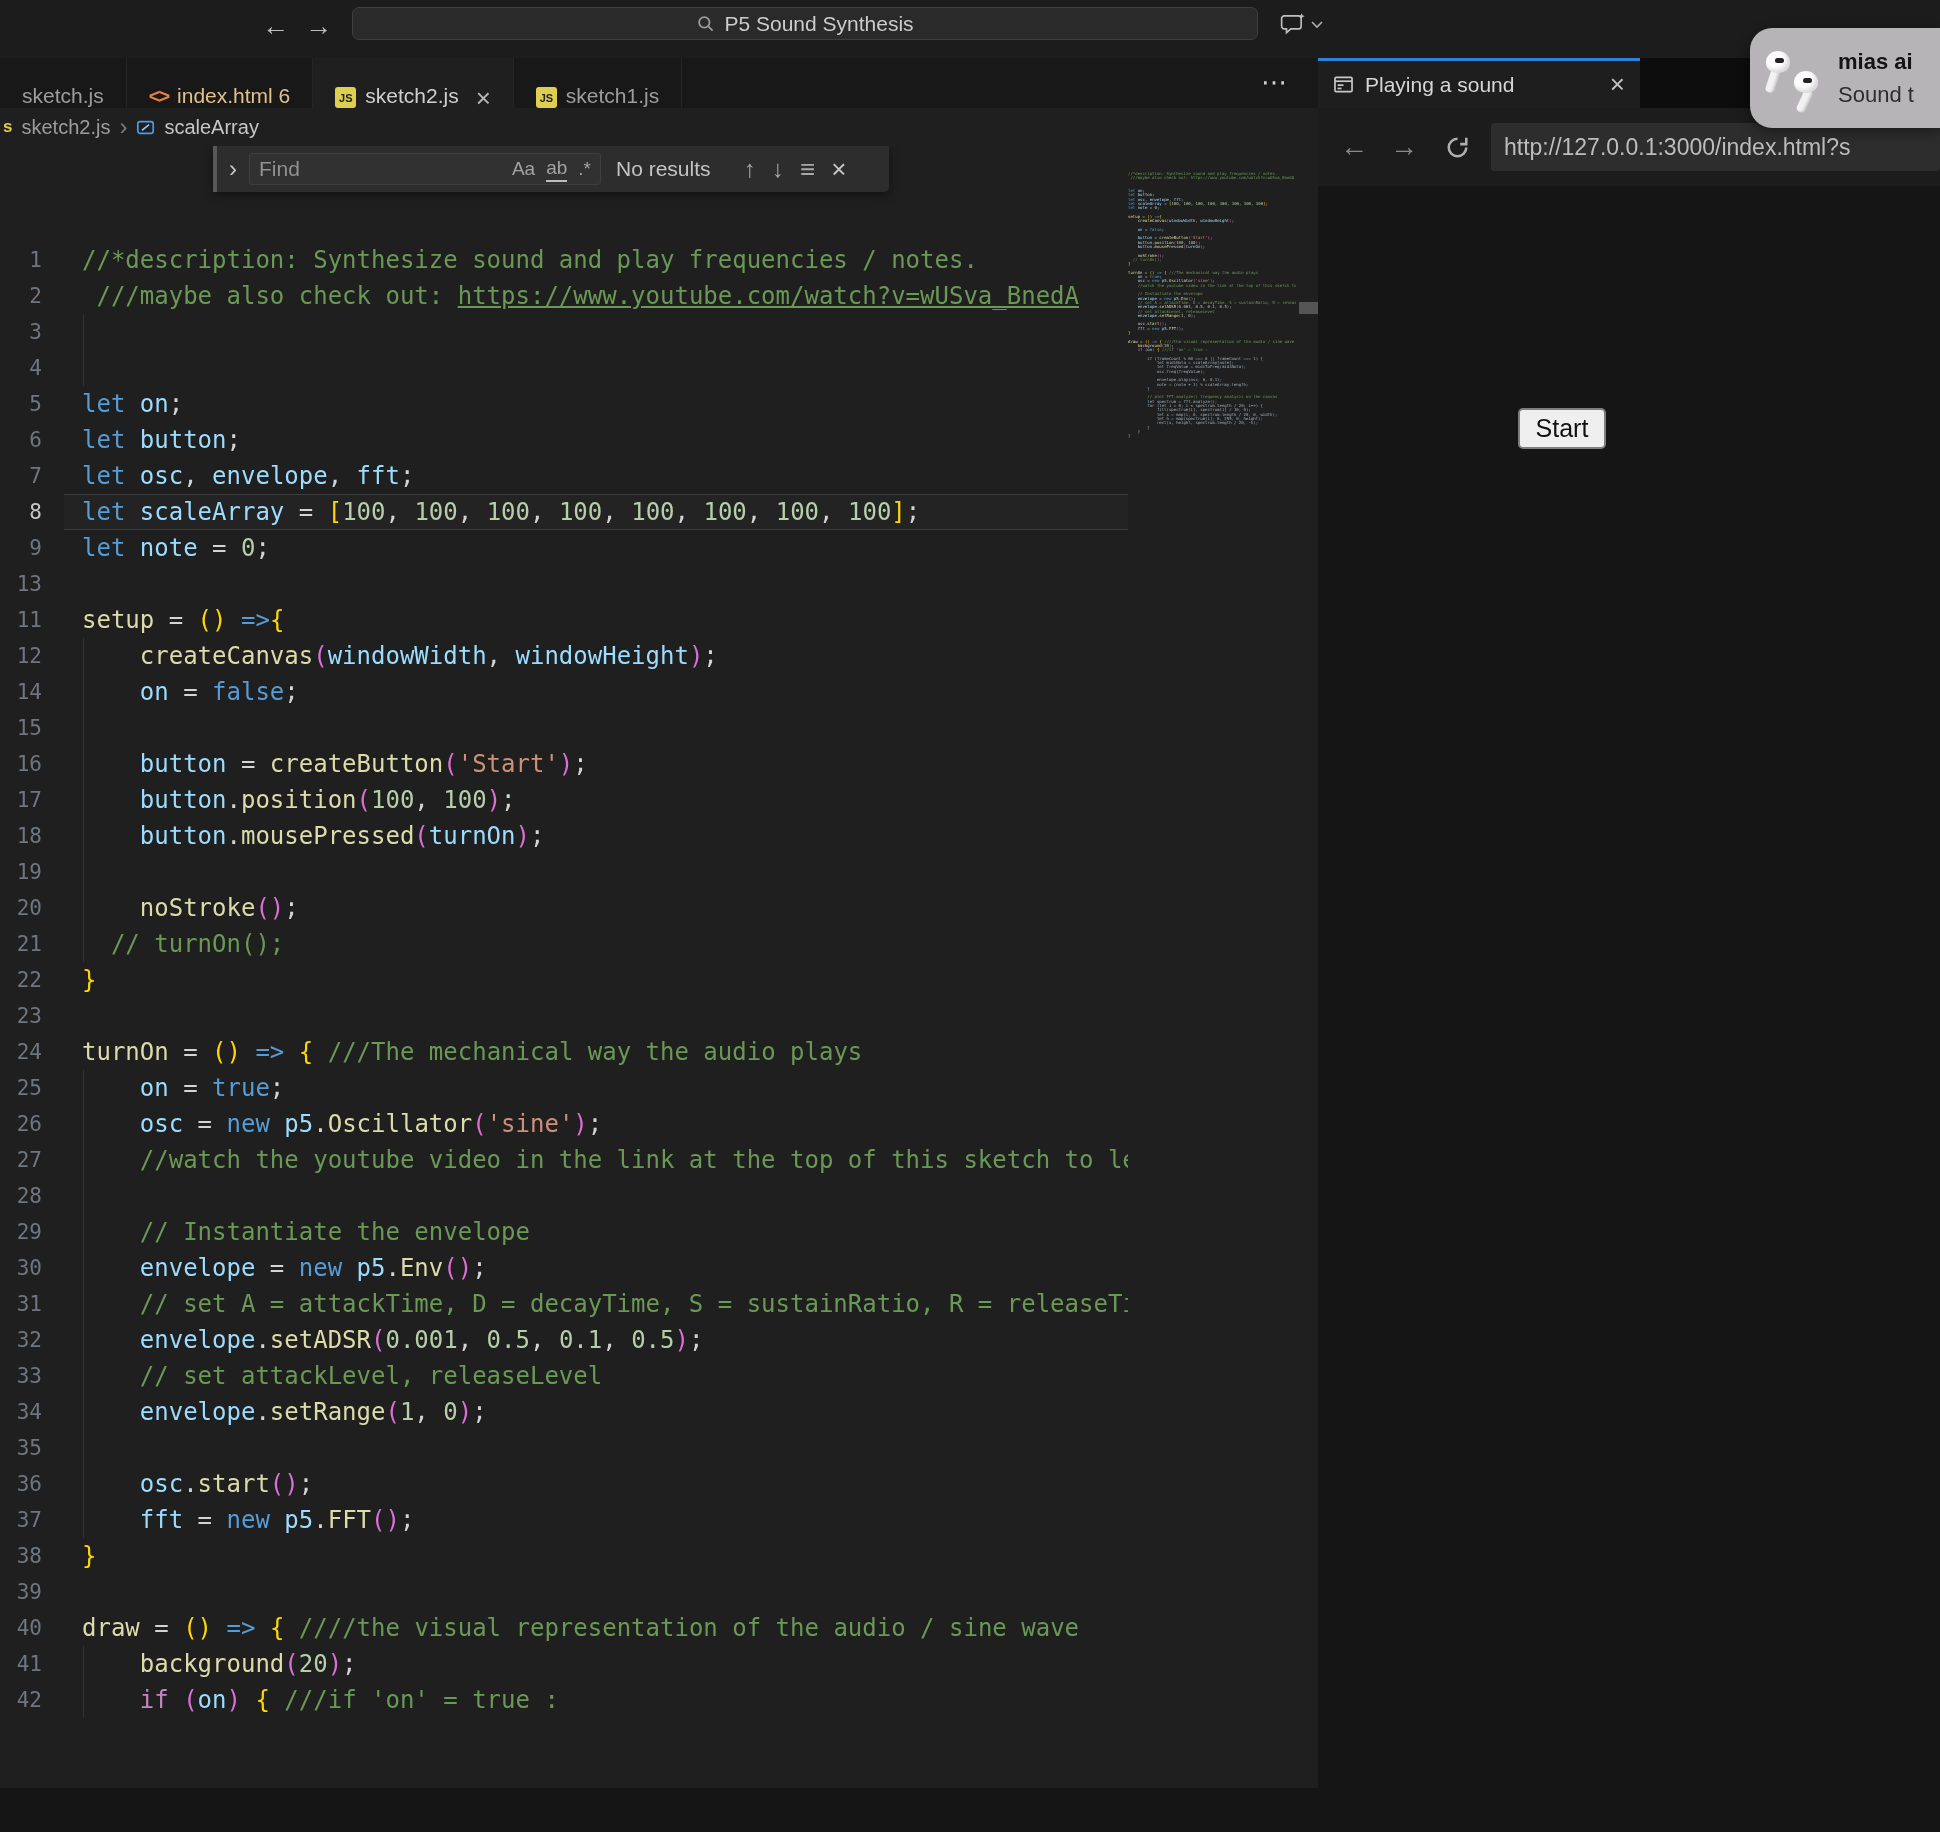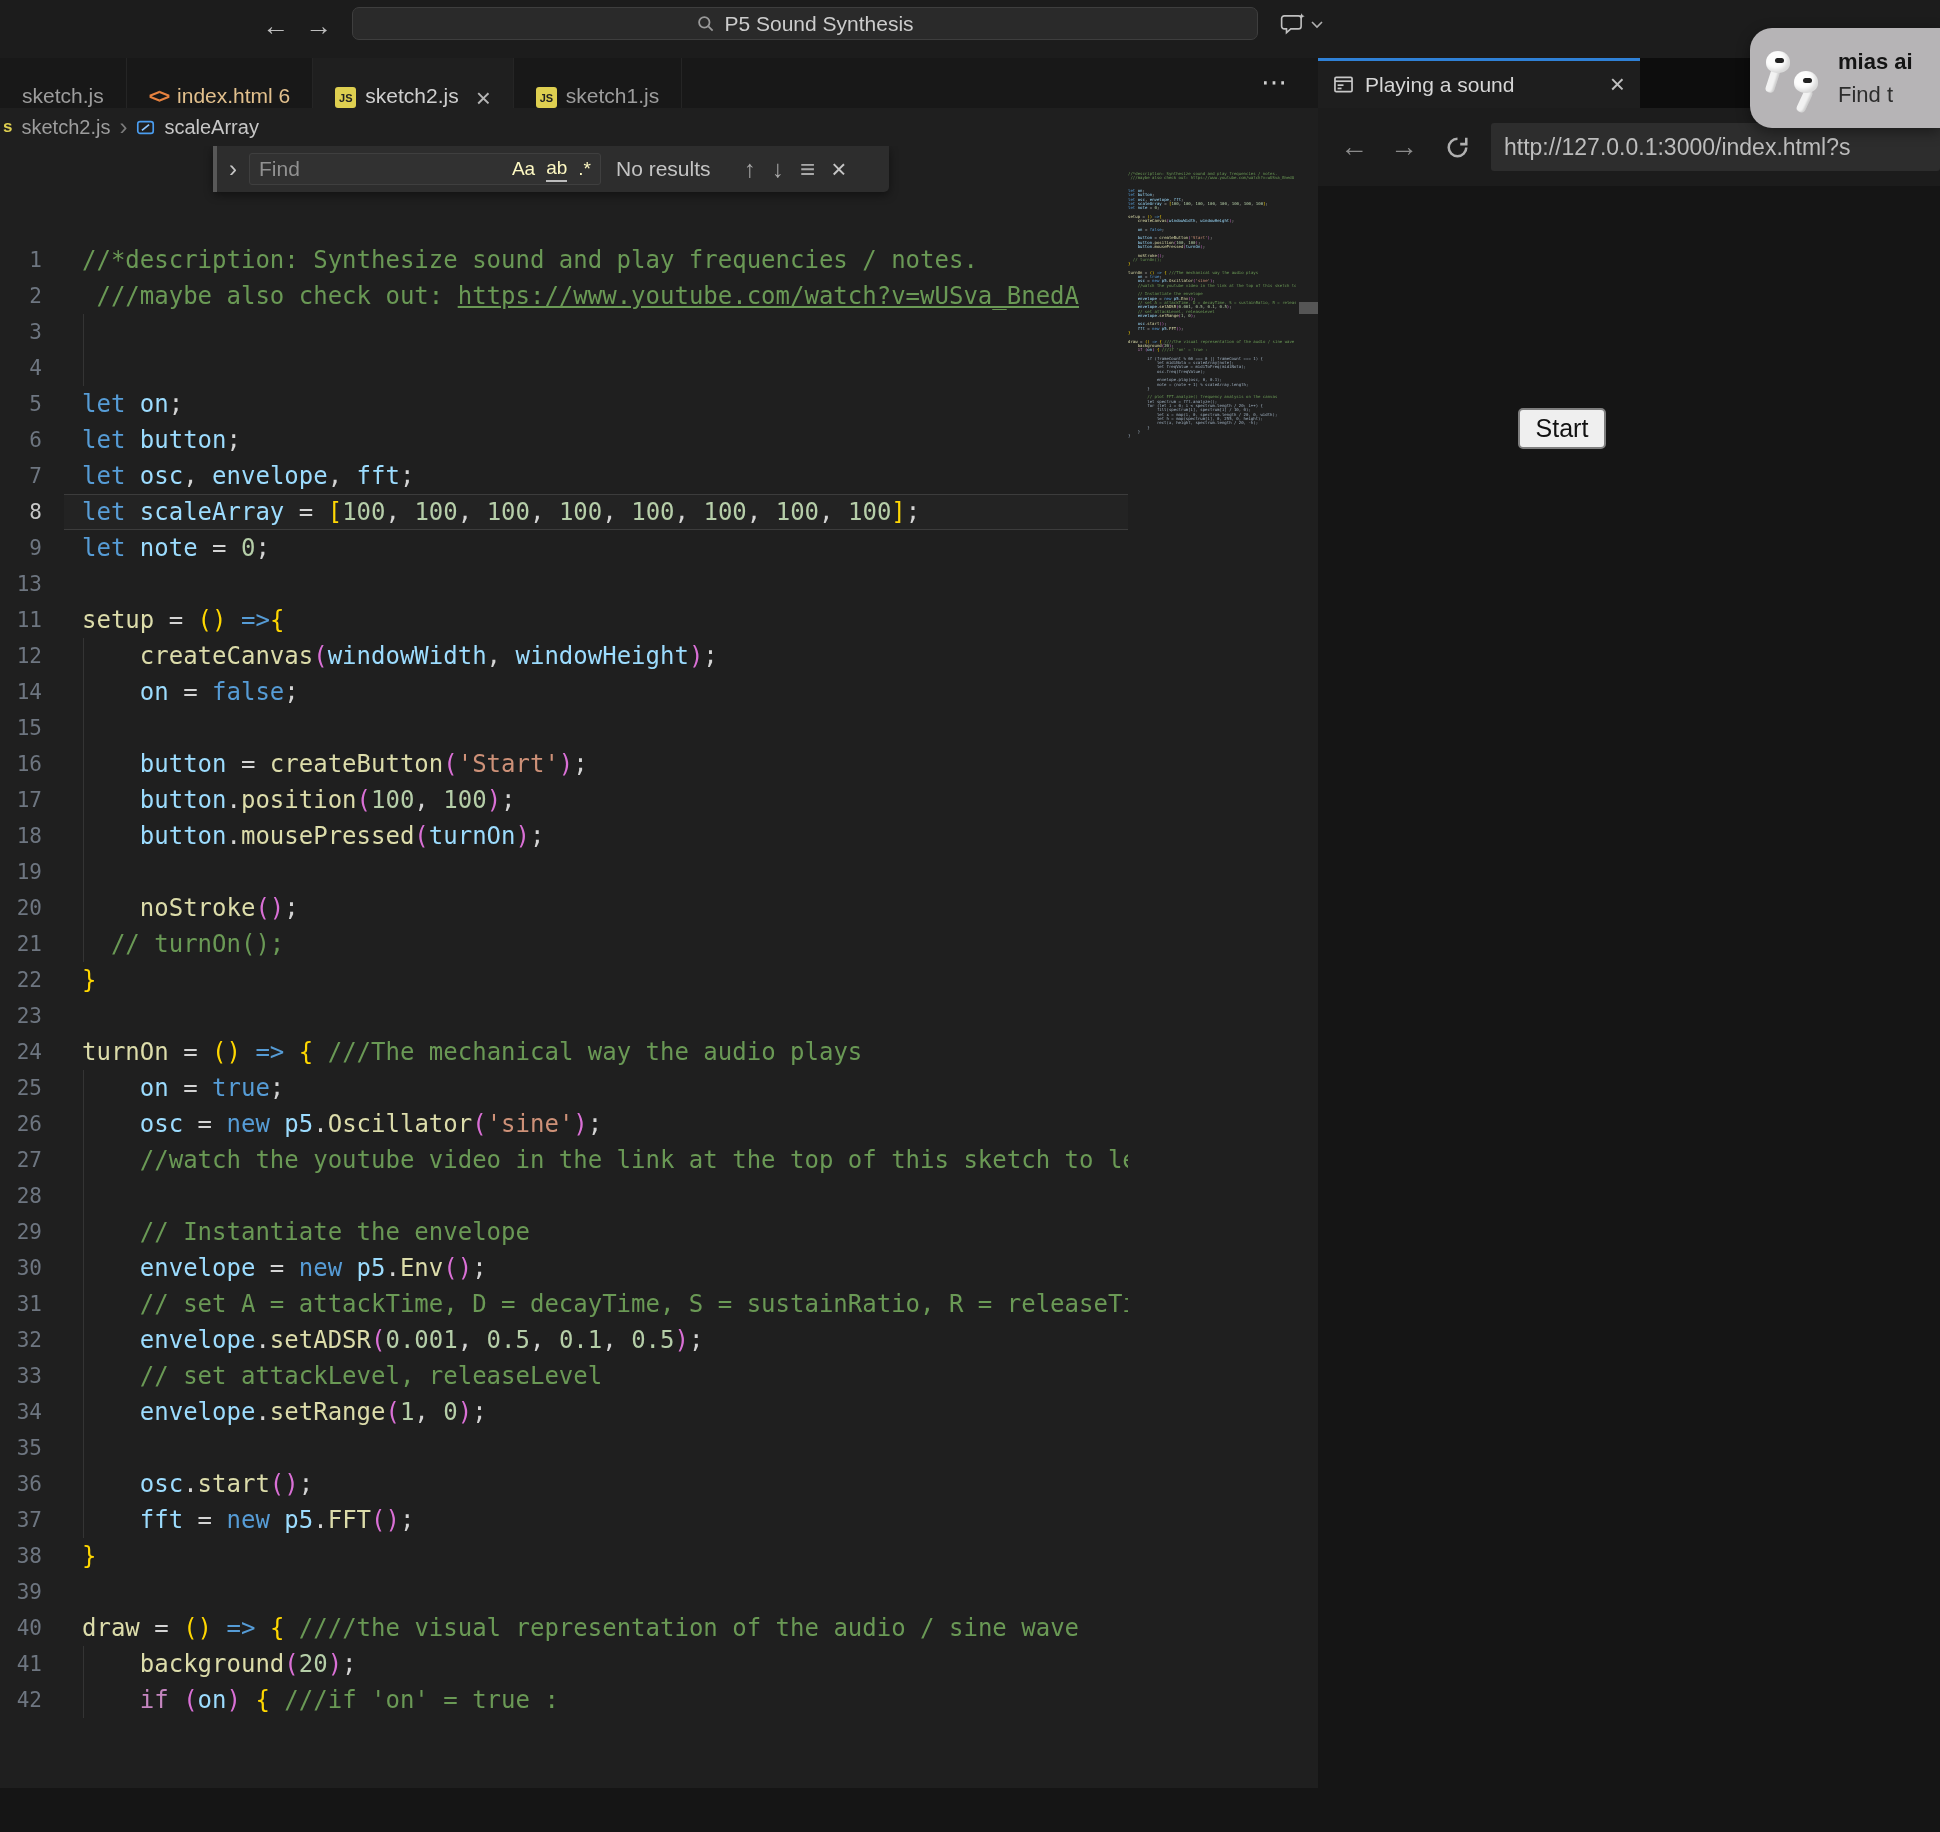--- a/index.html
+++ b/index.html
@@ -50,21 +50,21 @@
   .guide { position:absolute; top:0; bottom:0; width:1px; background:#343434; }
   
   .findw { position:absolute; top:0; left:213px; width:676px; height:46px; background:#2d2d2d;
            box-shadow:0 3px 10px rgba(0,0,0,0.45); border-radius:0 0 5px 5px;
            display:flex; align-items:center; z-index:5; }
   .find-sash { width:4px; height:100%; background:#585858; flex:none; }
   .find-chev { width:32px; text-align:center; color:#c5c5c5; font-size:24px; flex:none; }
   .find-input { width:352px; height:32px; background:#313131; border:1px solid #3f3f3f; border-radius:3px;
                 display:flex; align-items:center; padding:0 9px; flex:none; }
   .find-ph { color:#919191; font-size:21px; flex:1; }
-  .toggle { color:#fef9c3; font-size:19px; margin-left:11px; padding-bottom:1px; }
+  .toggle { color:#a3a3a3; font-size:19px; margin-left:11px; padding-bottom:1px; }
   .toggle.word { border-bottom:2px solid #bdbdbd; }
   .results { color:#c4c4c4; font-size:21px; margin-left:15px; width:112px; }
   .find-btn { color:#a9a9a9; font-size:24px; margin-left:16px; }
   .find-btn.filter { font-size:26px; }
   .find-btn.fclose { font-size:26px; color:#c5c5c5; }
   
   .minimap { position:absolute; left:1128px; top:26px; width:168px; overflow:hidden; }
   .mini-line { height:4.3px; line-height:4.3px; white-space:pre;
                font-family:"DejaVu Sans Mono","Liberation Mono",monospace; font-size:4px; }
   .scroll-handle { position:absolute; left:1299px; top:156px; width:20px; height:12px; background:#555; }
@@ -334,15 +334,15 @@
 
 <div class="notif">
   <div class="airpods">
     <div class="stem s1"></div>
       <div class="bud b1"></div>
     <div class="stem s2"></div>
       <div class="bud b2"></div>
   </div>
   <div class="notif-text">
     <div class="notif-title">mias ai</div>
-    <div class="notif-sub">Find t</div>
+    <div class="notif-sub">Sound t</div>
   </div>
 </div>
 
 </body></html>

